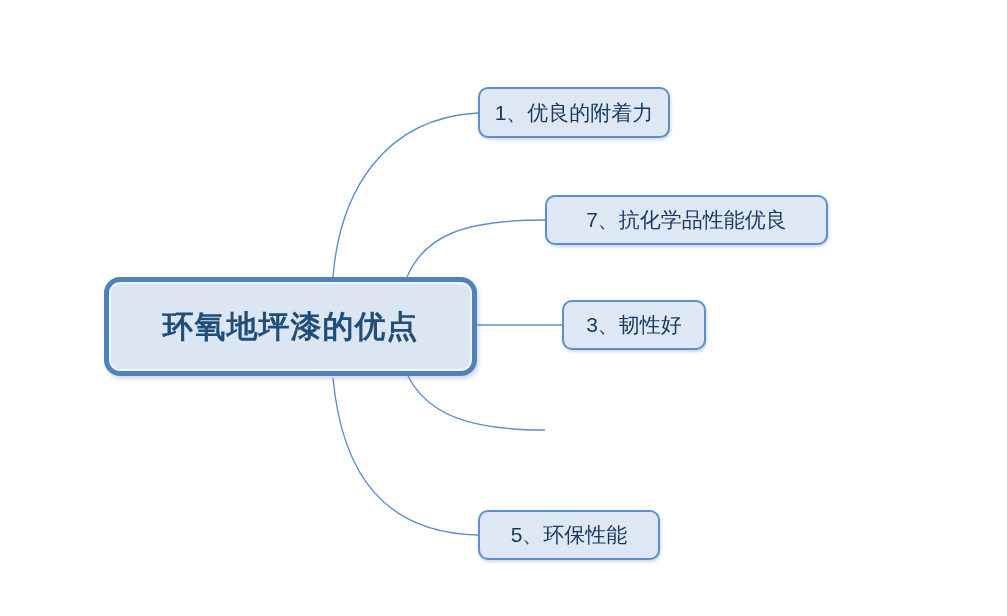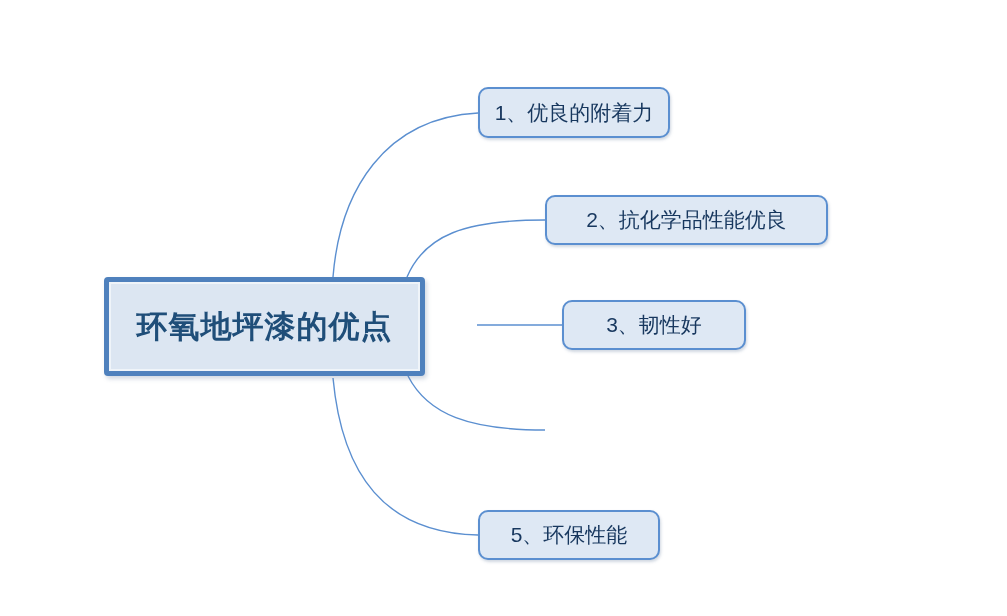--- a/index.html
+++ b/index.html
@@ -39,42 +39,42 @@
     box-sizing:border-box;
     display:flex;
     align-items:center;
     justify-content:center;
     text-align:center;
     white-space:nowrap;
     cursor:default;
   }
   .node.root{
     left:104px;top:277px;
-    width:321px;height:99px;
+    width:373px;height:99px;
     background:var(--root-fill);
     border:5px solid var(--root-border);
-    border-radius:4px;
+    border-radius:16px;
     box-shadow:inset 0 0 0 2px rgba(255,255,255,.55), 2px 3px 4px rgba(110,130,160,.30);
     color:var(--root-text);
     font-size:31px;
     font-weight:bold;
     letter-spacing:1px;
   }
   .node.branch{
     background:var(--branch-fill);
     border:2px solid var(--branch-border);
     border-radius:10px;
     box-shadow:1px 2px 3px rgba(120,140,170,.35);
     color:var(--branch-text);
     font-size:21px;
     font-weight:normal;
   }
   .node.b1{left:478px;top:87px;width:192px;height:51px;}
   .node.b2{left:545px;top:195px;width:283px;height:50px;}
-  .node.b3{left:562px;top:300px;width:184px;height:50px;}
+  .node.b3{left:562px;top:300px;width:144px;height:50px;}
   .node.b4{left:545px;top:405px;width:253px;height:50px;}
   .node.b5{left:478px;top:510px;width:182px;height:50px;}
 </style>
 </head>
 <body>
 
 <div class="canvas">
 
   <svg class="connectors" viewBox="0 0 1007 616" xmlns="http://www.w3.org/2000/svg">
     <path d="M 333 277 C 340 190, 385 118, 478 113"></path>
@@ -86,21 +86,21 @@
 
   <div class="node root">
     <span>环氧地坪漆的优点</span>
   </div>
 
   <div class="node branch b1">
     <span>1、优良的附着力</span>
   </div>
 
   <div class="node branch b2">
-    <span>2、抗化学品性能优良</span>
+    <span>7、抗化学品性能优良</span>
   </div>
 
   <div class="node branch b3">
     <span>3、韧性好</span>
   </div>
 
 
   <div class="node branch b5">
     <span>5、环保性能</span>
   </div>

